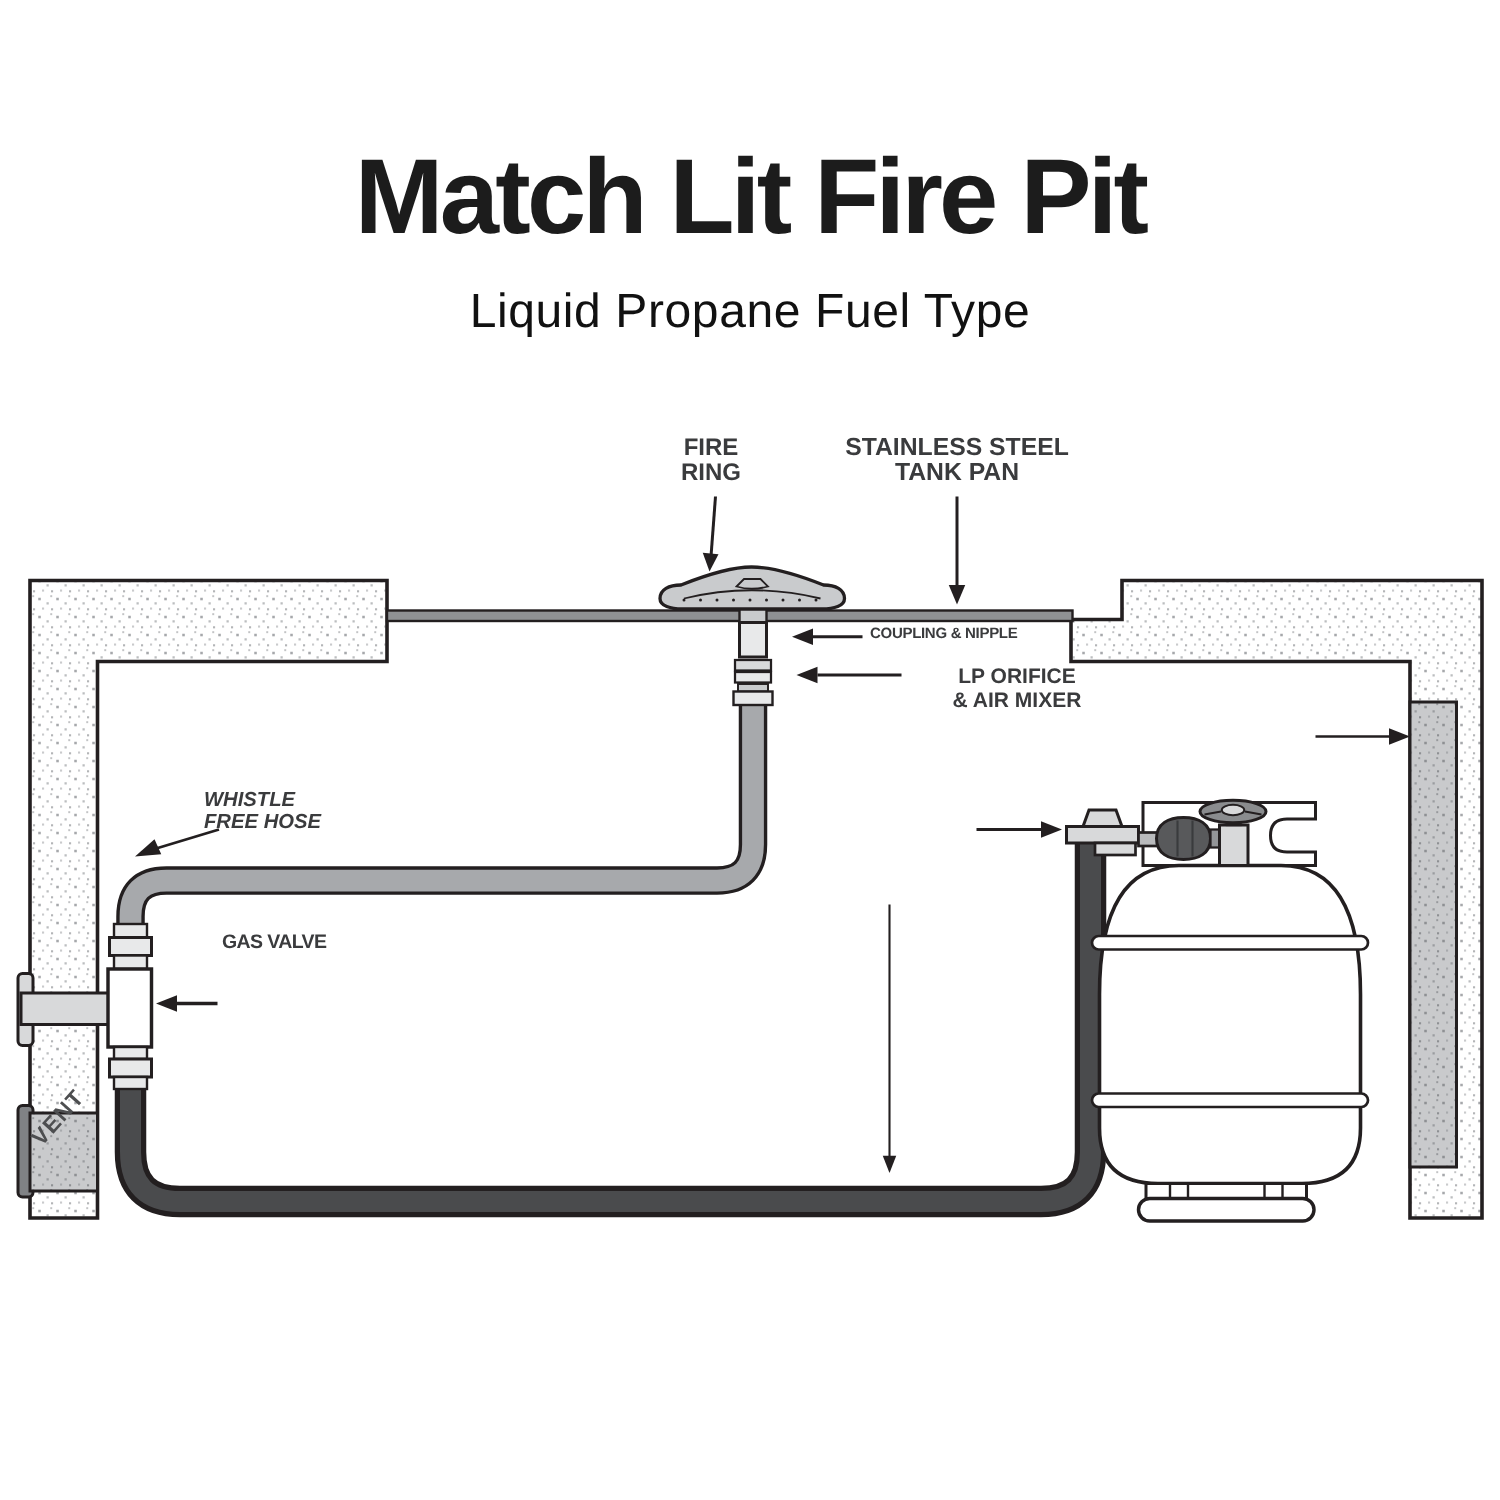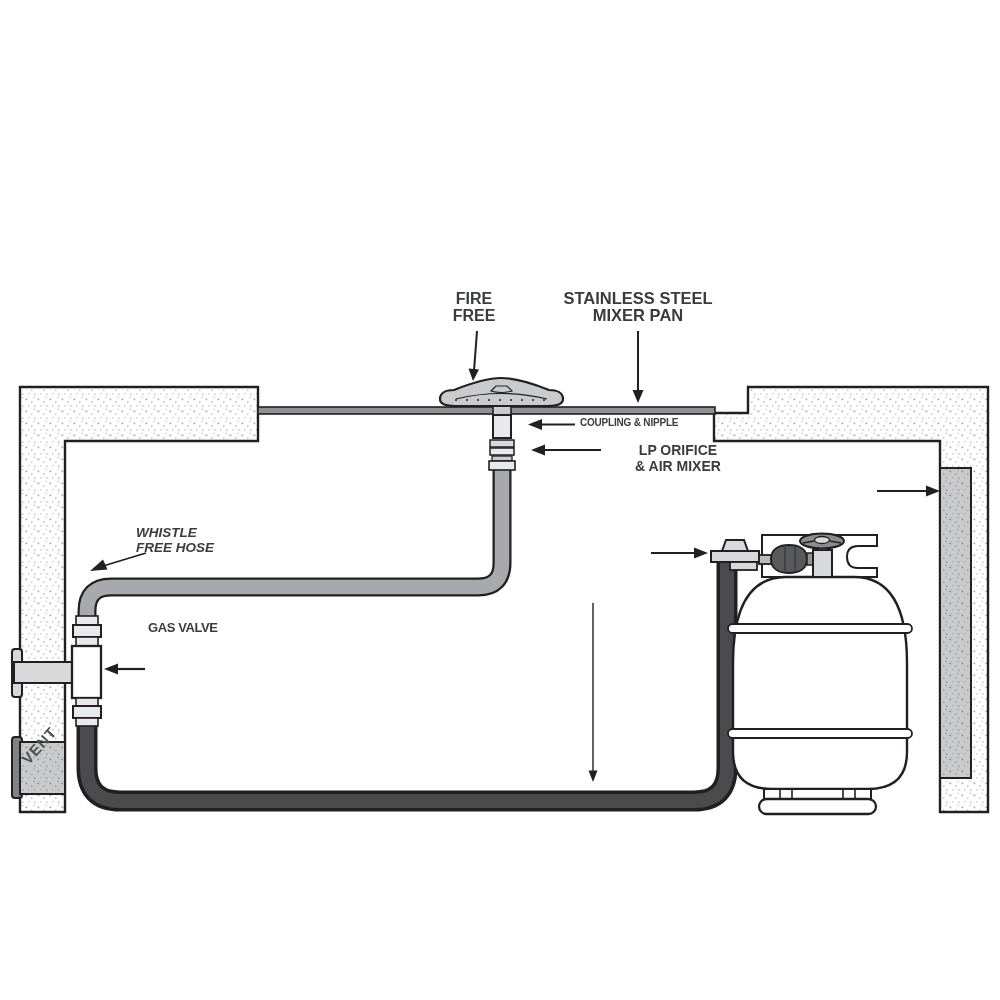--- a/index.html
+++ b/index.html
@@ -25,20 +25,24 @@
   .lbl-vent{
     left:18px;top:756px;font-size:15px;letter-spacing:1px;color:#4d4e50;
     transform:rotate(-48deg);transform-origin:left top;
   }
 </style>
 </head>
 <body>
 
 <div class="canvas">
 
+  <div class="hdr">
+    <div class="title">Match Lit Fire Pit</div>
+    <div class="subtitle">Liquid Propane Fuel Type</div>
+  </div>
 
   <svg width="1000" height="1000" viewBox="0 0 1000 1000">
     <defs>
       <pattern id="stip" width="12" height="12" patternUnits="userSpaceOnUse">
         <rect width="12" height="12" fill="#ffffff"></rect>
         <rect x="1.5" y="2.5" width="1.7" height="1.7" fill="#a6a8ab"></rect>
         <rect x="7" y="5.5" width="1.5" height="1.5" fill="#bcbec0"></rect>
         <rect x="4" y="9" width="1.4" height="1.4" fill="#c9cacc"></rect>
         <rect x="9.5" y="0.8" width="1.3" height="1.3" fill="#c2c3c5"></rect>
         <rect x="10" y="9.5" width="1.4" height="1.4" fill="#b3b5b7"></rect>
@@ -187,26 +191,26 @@
       </g>
       <g>
         <line x1="877" y1="491" x2="927" y2="491" stroke-width="1.8"></line>
         <polygon points="940,491 926,485.5 926,496.5" stroke="none"></polygon>
       </g>
     </g>
   </svg>
 
   <div class="lbl lbl-fire center">
     <span class="ln">FIRE</span>
-    <span class="ln">FREE</span>
+    <span class="ln">RING</span>
   </div>
 
   <div class="lbl lbl-pan center">
     <span class="ln">STAINLESS STEEL</span>
-    <span class="ln">MIXER PAN</span>
+    <span class="ln">TANK PAN</span>
   </div>
 
   <div class="lbl lbl-coupling">COUPLING &amp; NIPPLE</div>
 
   <div class="lbl lbl-orifice center">
     <span class="ln">LP ORIFICE</span>
     <span class="ln">&amp; AIR MIXER</span>
   </div>
 
   <div class="lbl lbl-whistle">

